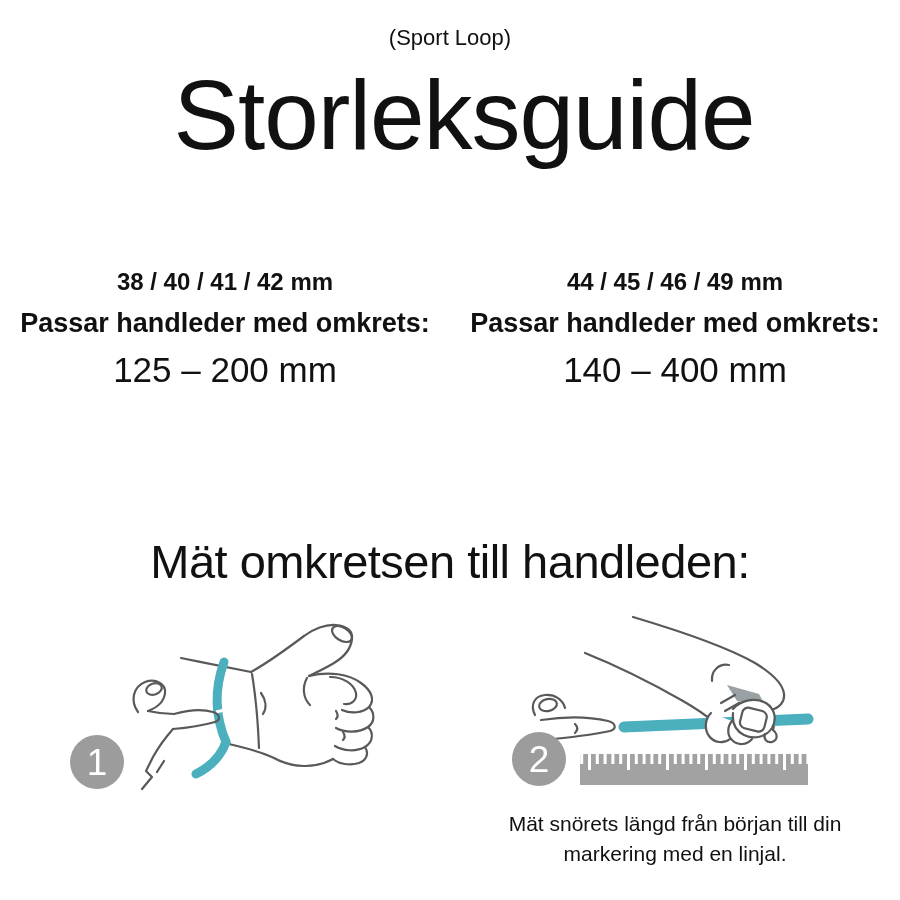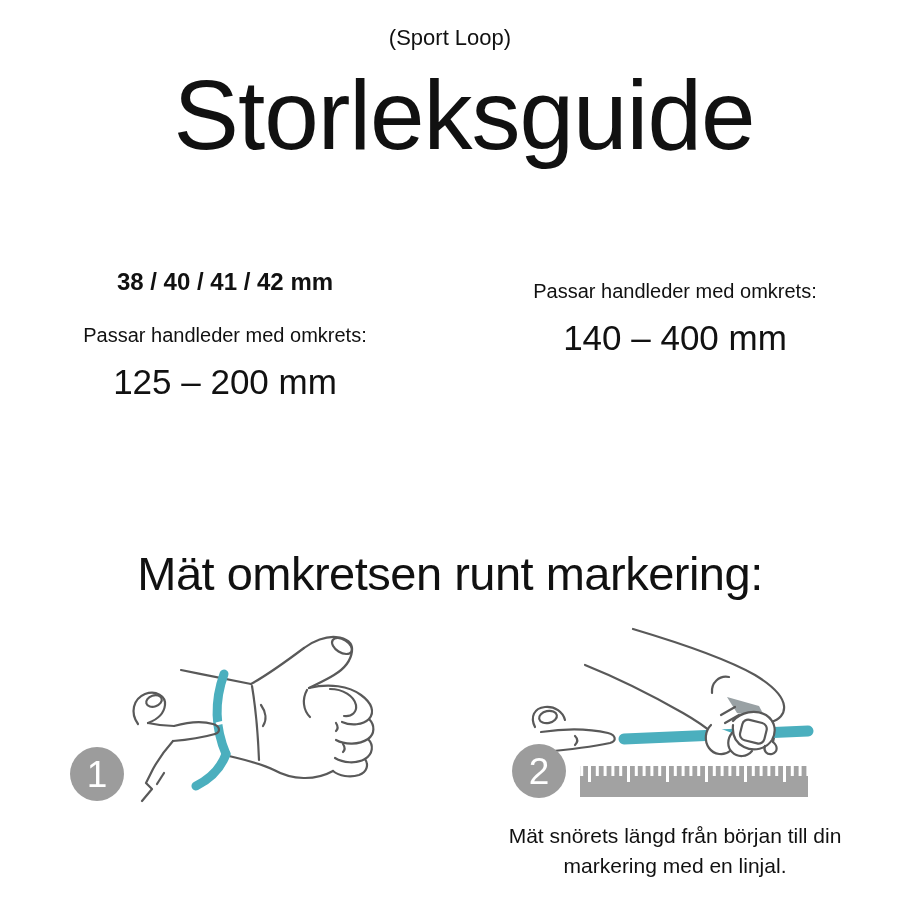--- a/index.html
+++ b/index.html
@@ -4,21 +4,21 @@
 <style>
   html,body{margin:0;padding:0;}
   body{
     width:900px;height:900px;overflow:hidden;background:#ffffff;
     font-family:"Liberation Sans","DejaVu Sans",sans-serif;color:#111111;
   }
   .subtitle{text-align:center;font-size:22px;line-height:28px;margin-top:24px;}
   .title{text-align:center;font-size:98px;line-height:118px;margin-top:4px;letter-spacing:-1px;font-weight:400;padding-left:28px;}
   .size-row{display:grid;grid-template-columns:1fr 1fr;margin-top:86px;text-align:center;}
   .sizes{font-size:24px;line-height:44px;font-weight:bold;}
-  .fit{font-size:20px;line-height:30px;margin-top:16px;font-weight:400;}
+  .fit{font-size:27px;line-height:30px;margin-top:4px;font-weight:700;}
   .range{font-size:35px;line-height:44px;margin-top:10px;font-weight:normal;}
   .measure-heading{text-align:center;font-size:47px;line-height:58px;margin-top:141px;font-weight:400;letter-spacing:-0.5px;}
   .steps{display:grid;grid-template-columns:1fr 1fr;margin-top:10px;}
   .step{display:flex;flex-direction:column;align-items:center;}
   svg.illus{display:block;}
   .caption{font-size:21px;line-height:30px;text-align:center;white-space:pre-line;margin-top:8px;}
   .badge-num{font-weight:400;}
 </style>
 </head>
 <body>
@@ -28,26 +28,27 @@
   <div class="subtitle">(Sport Loop)</div>
   <div class="title">Storleksguide</div>
 
   <div class="size-row">
     <div>
       <div class="sizes">38 / 40 / 41 / 42 mm</div>
       <div class="fit">Passar handleder med omkrets:</div>
       <div class="range">125 – 200 mm</div>
     </div>
     <div>
+      <div class="sizes">44 / 45 / 46 / 49 mm</div>
       <div class="fit">Passar handleder med omkrets:</div>
       <div class="range">140 – 400 mm</div>
     </div>
   </div>
 
-  <div class="measure-heading">Mät omkretsen runt markering:</div>
+  <div class="measure-heading">Mät omkretsen till handleden:</div>
 
   <div class="steps">
 
     <div class="step">
       <svg class="illus" width="360" height="200" viewBox="0 0 360 200">
 
         <g fill="none" stroke="#595959" stroke-width="2.2" stroke-linecap="round" stroke-linejoin="round">
           <path d="M 136,57 C 160,62 186,67 206,71"></path>
           <path d="M 206,71 C 224,61 243,47 259,35"></path>
           <path d="M 259,35 C 268,28 281,23 291,24 C 302,25 308,30 307,38 C 306,47 299,56 289,62 C 281,67 272,71 264,75"></path>

